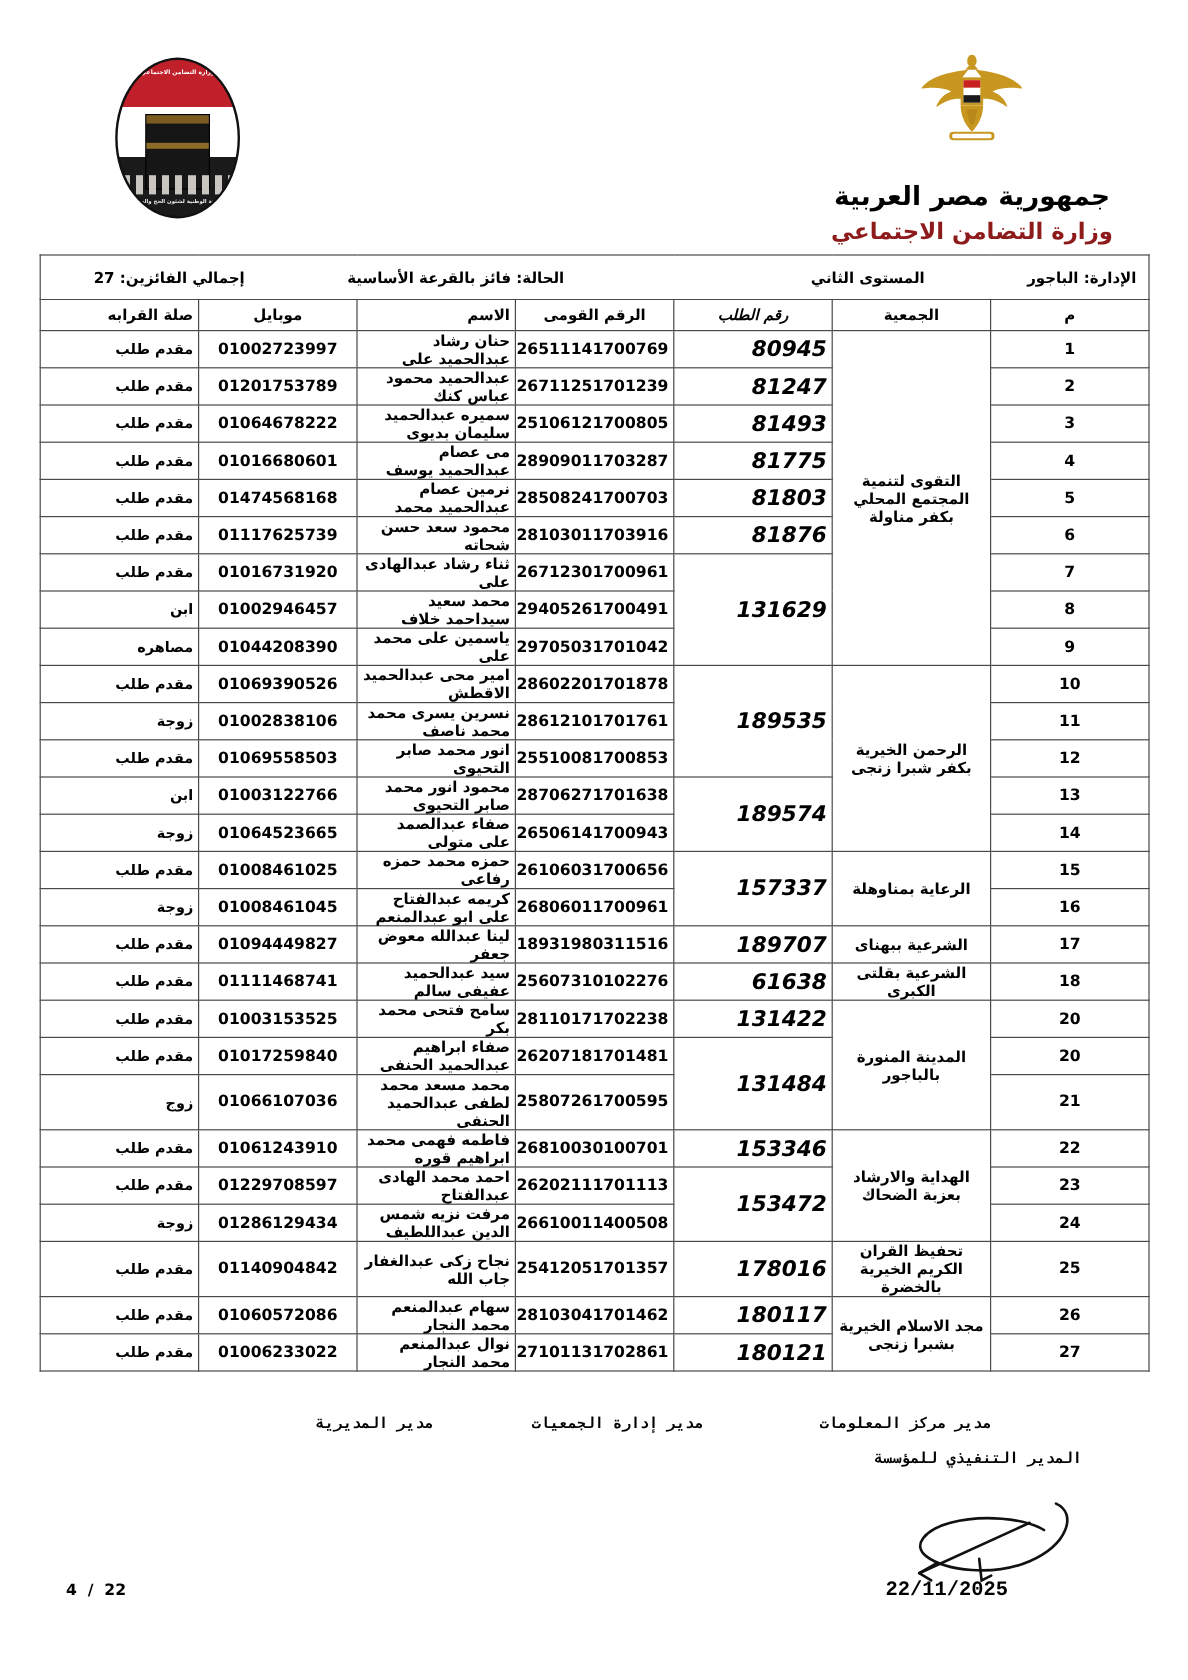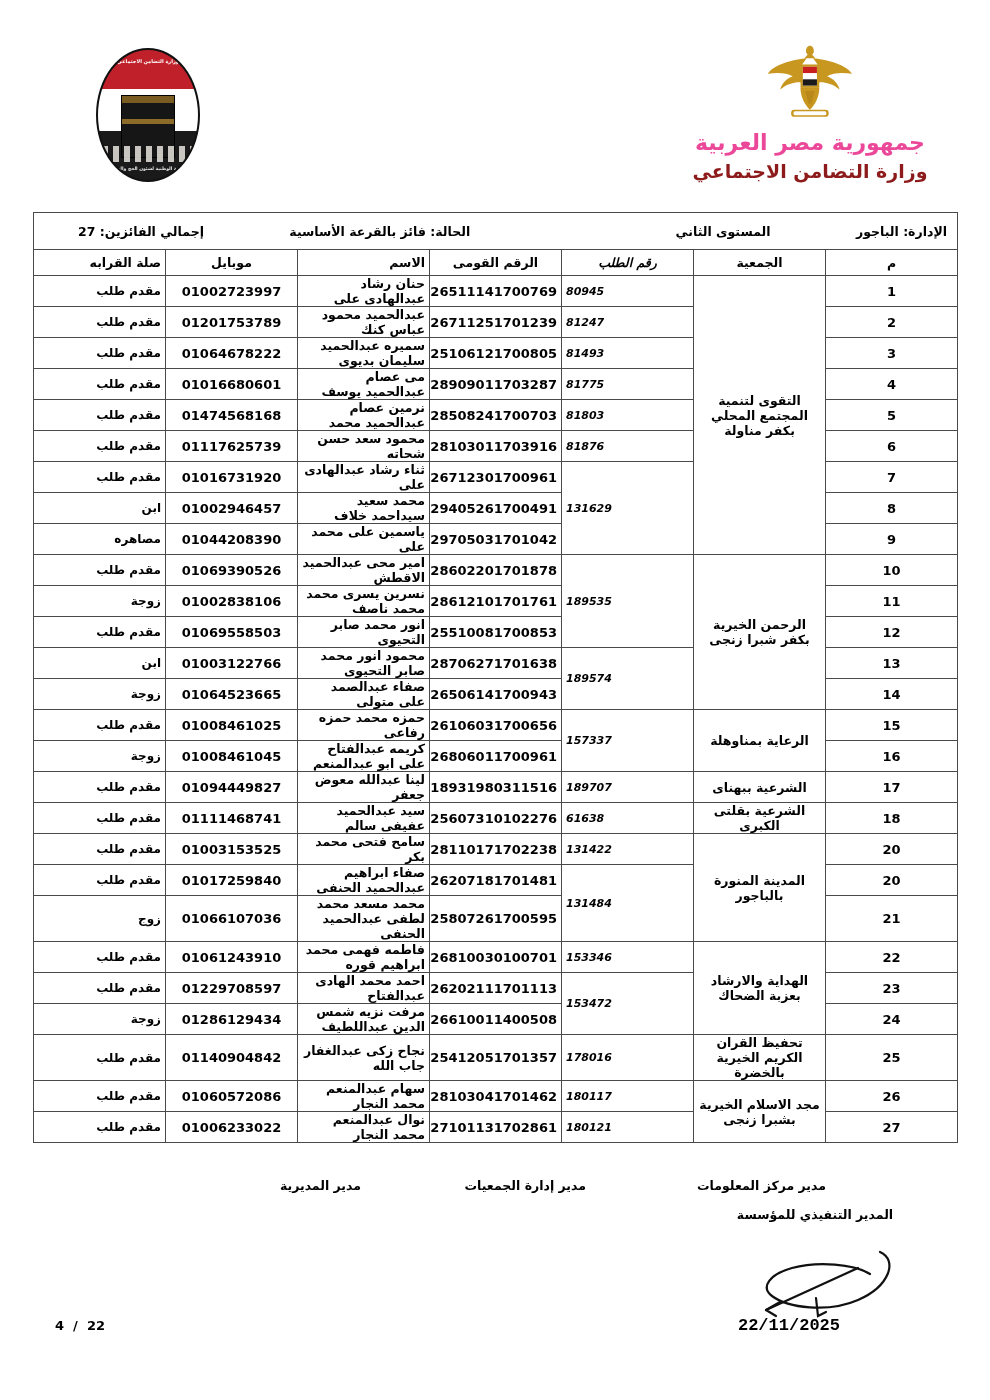--- a/index.html
+++ b/index.html
@@ -43,21 +43,21 @@
     position:absolute;left:0;width:100px;text-align:center;
     font-size:5px;color:#fff;font-weight:bold;letter-spacing:.3px;
   }
   .badge-text-top{top:8px;}
   .badge-text-bot{bottom:9px;color:#e9e9e9;font-size:4.5px;}
 
   .logo-right{position:absolute;right:55px;top:20px;width:250px;height:165px;text-align:center;}
   .eagle{width:100%;height:88px;display:flex;align-items:center;justify-content:center;}
   .eagle svg{height:86px;}
   .org-line1{
-    font-size:22px;font-weight:bold;color:#ec4899;margin-top:2px;
+    font-size:22px;font-weight:bold;color:#000000;margin-top:24px;
     letter-spacing:0;line-height:1.2;
   }
   .org-line2{
     font-size:19px;font-weight:bold;color:#8d1b1b;margin-top:4px;line-height:1.2;
   }
 
   .title-block{position:absolute;left:0;right:0;top:34px;text-align:center;width:990px;}
   .t1{font-size:17px;font-weight:bold;letter-spacing:0;line-height:1.35;}
   .t2{font-size:13.5px;font-weight:bold;margin-top:5px;line-height:1.35;}
   .t3{font-size:16px;font-weight:bold;margin-top:7px;line-height:1.35;}
@@ -100,35 +100,35 @@
   .w-idx{width:38px;text-align:center;}
   .w-assoc{width:255px;text-align:center;}
   .w-req{width:70px;text-align:center;font-style:italic;}
   .w-nid{width:150px;text-align:center;}
   .w-name{width:243px;text-align:right;}
   .w-mob{width:98px;text-align:center;}
   .w-rel{width:71px;text-align:right;}
 
   td.idx{text-align:center;font-size:13px;}
   td.assoc{text-align:center;font-size:12.5px;}
-  td.req{text-align:left;font-size:11px;}
+  td.req{text-align:right;font-size:18px;}
   td.nid{text-align:center;font-size:13px;}
   td.name{text-align:right;font-size:12.5px;padding-inline-end:6px;}
   td.mob{text-align:center;font-size:13px;}
   td.rel{text-align:right;font-size:12px;padding-inline-end:4px;}
 
   
-  .sign-row{position:absolute;top:1178px;left:0;width:971px;height:30px;}
+  .sign-row{position:absolute;top:1178px;left:0;width:971px;height:30px;font-family:Liberation Mono, monospace;}
   .sign{position:absolute;font-size:12.5px;font-weight:bold;white-space:nowrap;}
   .sign-a{right:610px;}
   .sign-b{right:385px;}
   .sign-c{right:145px;text-align:right;}
 
   .exec-block{position:absolute;top:1207px;right:60px;width:230px;text-align:center;}
-  .exec-title{font-size:12.5px;font-weight:bold;}
+  .exec-title{font-size:12.5px;font-weight:bold;font-family:Liberation Mono, monospace;}
   .signature{position:relative;width:170px;height:90px;margin:12px auto 0;}
   .signature svg{width:170px;height:90px;}
 
   .date-str{position:absolute;top:1316px;right:150px;font-size:17px;font-weight:bold;
             font-family:Liberation Mono, monospace;direction:ltr;}
   .page-num{position:absolute;top:1318px;left:55px;font-size:13px;font-weight:bold;direction:ltr;}
 </style>
 </head>
 <body>
 
@@ -204,21 +204,21 @@
           <th class="col w-mob">موبايل</th>
           <th class="col w-rel">صلة القرابه</th>
         </tr>
       </tbody>
       <tbody id="rows-body">
           <tr>
             <td class="idx w-idx">1</td>
             <td class="assoc w-assoc" rowspan="9">التقوى لتنمية المجتمع المحلي بكفر مناولة</td>
             <td class="req w-req" rowspan="1">80945</td>
             <td class="nid w-nid">26511141700769</td>
-            <td class="name w-name">حنان رشاد عبدالهادى على</td>
+            <td class="name w-name">حنان رشاد عبدالحميد على</td>
             <td class="mob w-mob">01002723997</td>
             <td class="rel w-rel">مقدم طلب</td>
           </tr>
           <tr>
             <td class="idx w-idx">2</td>
             <td class="req w-req" rowspan="1">81247</td>
             <td class="nid w-nid">26711251701239</td>
             <td class="name w-name">عبدالحميد محمود عباس كنك</td>
             <td class="mob w-mob">01201753789</td>
             <td class="rel w-rel">مقدم طلب</td>

